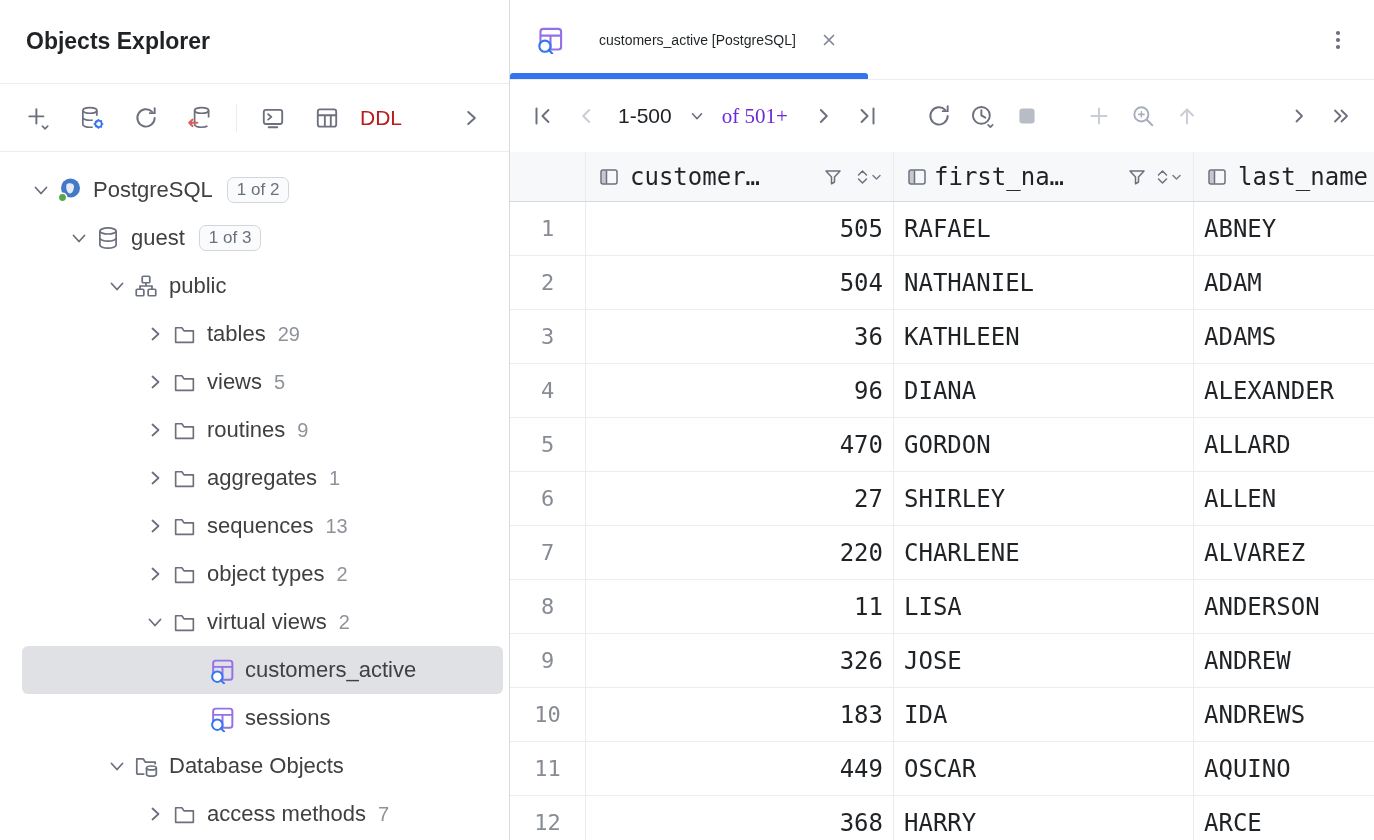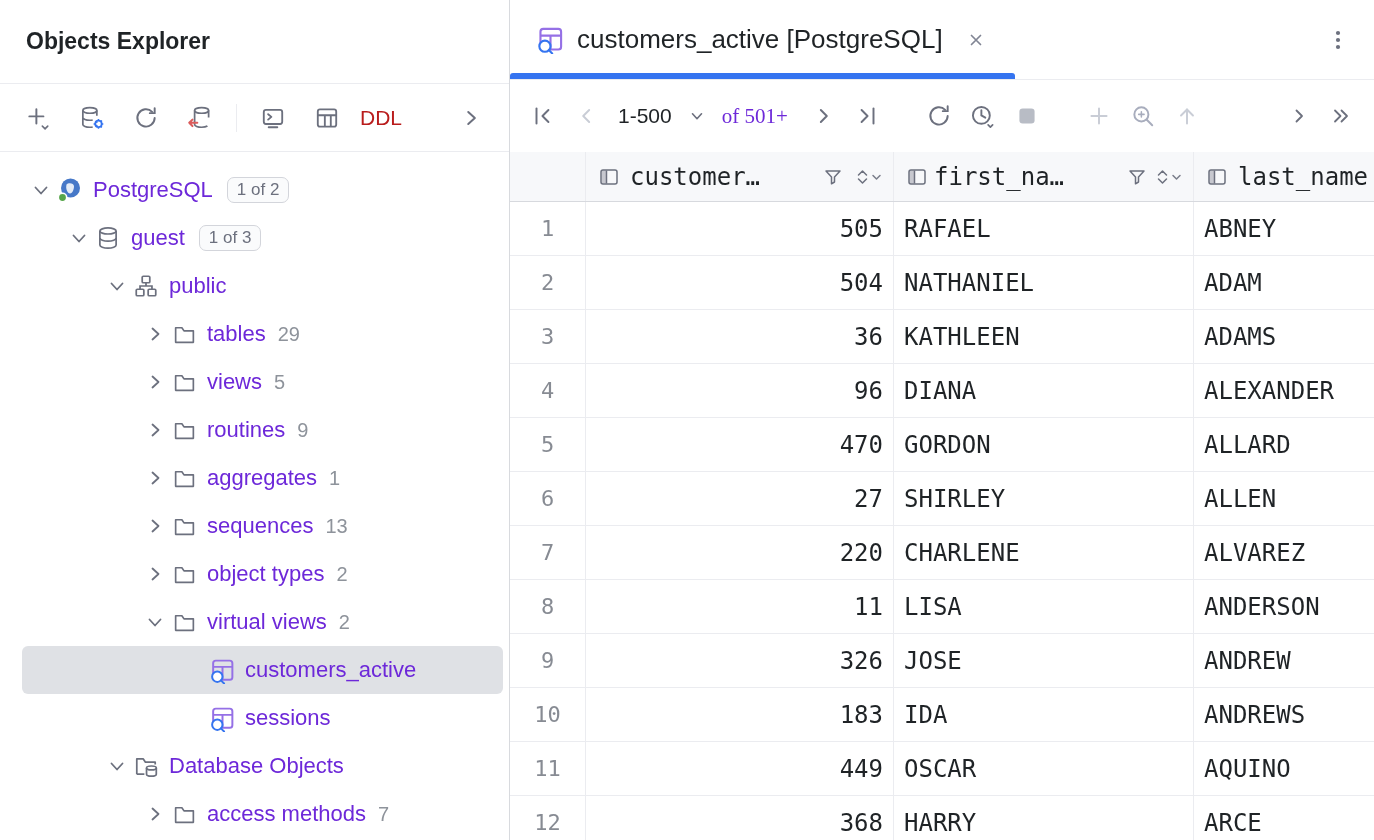--- a/index.html
+++ b/index.html
@@ -21,33 +21,33 @@
   .ddl-label { font-size:21px; color:#b91c1c; padding:0 6px; }
   .toolbar-spacer { flex:1; }
 
   .tree { flex:1; padding-top:14px; overflow:hidden; font-size:22px; }
   .tree-item { height:48px; display:flex; align-items:center; margin:0 6px 0 22px;
     border-radius:6px; white-space:nowrap; }
   .tree-item.selected { background:#dfe1e5; }
   .chev { width:26px; height:26px; display:flex; align-items:center; justify-content:center; flex:none; }
   .ticon { width:28px; height:28px; margin:0 9px 0 2px; display:flex; align-items:center;
     justify-content:center; flex:none; }
-  .tlabel { color:#6d28d9; }
+  .tlabel { color:#404040; }
   .tcount { margin-left:12px; color:#8e939b; font-size:20px; }
   .tbadge { margin-left:14px; font-size:17px; color:#6c707e; border:1px solid #d3d5db;
     background:#fafbfc; border-radius:7px; padding:3px 9px; line-height:1.1; }
 
   
   .right-panel { flex:1; display:flex; flex-direction:column; min-width:0; }
   .tab-bar { height:80px; display:flex; align-items:center; border-bottom:1px solid #ebecf0;
     position:relative; flex:none; }
   .tab { height:100%; display:flex; align-items:center; gap:12px; padding:0 26px; position:relative; }
   .tab-underline { position:absolute; left:0; right:0; bottom:0; height:6px;
     background:#3574f0; border-radius:3px 3px 0 0; }
-  .tab-title { font-size:26px; }
+  .tab-title { font-size:14px;margin-left:22px; }
   .tab-close { width:26px; height:26px; margin-left:8px; display:flex; align-items:center;
     justify-content:center; border-radius:5px; }
   .kebab { margin-left:auto; padding-right:24px; display:flex; align-items:center; }
 
   .data-toolbar { height:72px; display:flex; align-items:center; padding:0 12px; gap:2px; flex:none; }
   .dt-btn { width:42px; height:42px; display:flex; align-items:center; justify-content:center;
     border-radius:6px; flex:none; }
   .pag { display:flex; align-items:center; gap:16px; font-size:21px; padding:0 8px; color:#1f2326; }
   .pag-total { font-size:21px; margin:0 12px 0 6px; color:#6d28d9;font-family:Liberation Serif, serif; }
   .grp-gap { width:26px; flex:none; }

